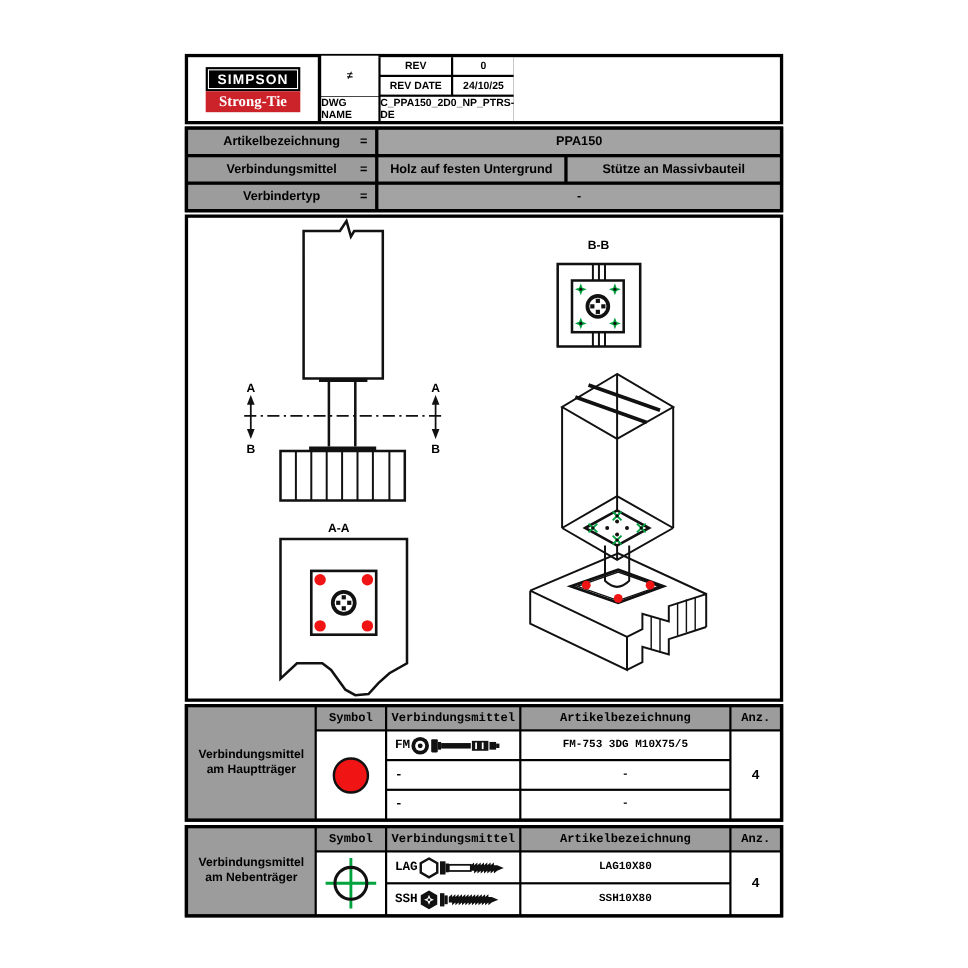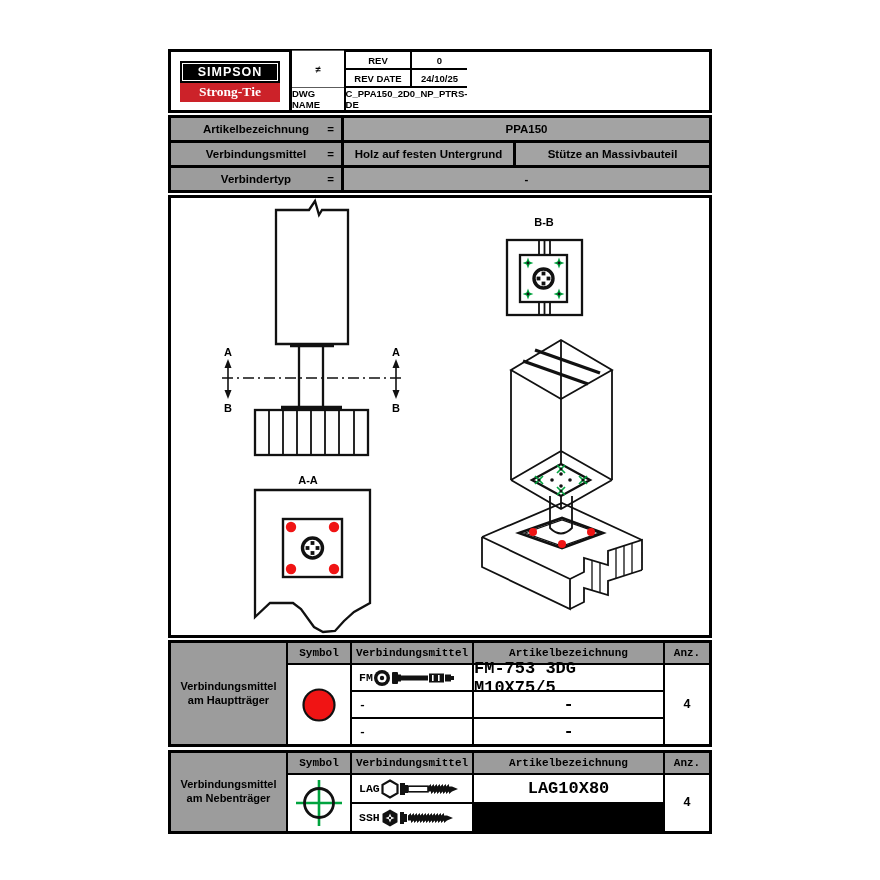--- a/index.html
+++ b/index.html
@@ -4,21 +4,21 @@
 <style>
   :root { --red:#f01414; --green:#00a33e; --header_grey:#9c9c9c; --logo_red:#cc2229; }
   * { box-sizing:border-box; margin:0; padding:0; }
   body { width:880px; height:880px; position:relative; background:#fff;
          font-family:"Liberation Sans", sans-serif; color:#000; }
   .sheet { position:absolute; left:168px; top:49px; width:544px; }
 
   
   .titleblock { height:64px; border:3px solid #000; display:flex; background:#fff; }
   .logo-cell { width:118px; display:flex; align-items:center; justify-content:center; }
-  .logo { width:100px; }
+  .logo { width:86px; }
   .logo-top { background:#000; padding:2px; }
   .logo-top-inner { border:1.5px solid #fff; color:#fff; font-weight:bold; font-size:12.5px;
                     letter-spacing:1px; text-align:center; padding:1px 0; }
   .logo-bottom { background:var(--logo_red); color:#fff; text-align:center;
                  font-family:"Liberation Serif", serif; font-weight:bold; font-size:13.5px; padding:1px 0 2px; }
   .title-cell { flex:1; display:flex; align-items:center; justify-content:center; }
   .doc-title { font-size:27px; font-weight:bold; border-bottom:3px solid #000; padding:0 8px 1px; }
   .rev-block { width:178px; border-left:3px solid #000; background:#000; display:grid;
                grid-template-columns:52px 64px 1fr; grid-template-rows:1fr 1fr 1fr; gap:2px; }
   .rev-block > div { background:#fff; display:flex; align-items:center; justify-content:center;
@@ -61,21 +61,21 @@
   .hdr { background:var(--header_grey); font-weight:bold; font-size:11px; }
   .rowlabel { background:var(--header_grey); grid-column:1; font-weight:bold; font-size:11px;
               display:flex; flex-direction:column; align-items:center; justify-content:center;
               text-align:center; line-height:1.25; }
   .t1 .rowlabel { grid-row:1/5; } .t2 .rowlabel { grid-row:1/4; }
   .symcell { grid-column:2; background:#fff; }
   .t1 .symcell { grid-row:2/5; } .t2 .symcell { grid-row:2/4; }
   .anzcell { grid-column:5; background:#fff; font-weight:bold; font-size:12.5px; }
   .t1 .anzcell { grid-row:2/5; } .t2 .anzcell { grid-row:2/4; }
   .vm-cell { justify-content:flex-start; gap:0; padding-left:7px; font-weight:bold; font-size:11.5px; }
-  .art-cell { font-weight:bold; font-size:17px; }
+  .art-cell { font-weight:bold; font-size:10px; }
 </style>
 </head>
 <body>
 
 <div class="sheet">
 
   <div class="titleblock">
     <div class="logo-cell">
       <div class="logo">
         <div class="logo-top">
@@ -309,17 +309,18 @@
         <polygon points="10,1.5 17.5,5.8 17.5,14.2 10,18.5 2.5,14.2 2.5,5.8" fill="#111"></polygon>
         <path d="M10,5.5 L11.3,8.7 14.5,10 11.3,11.3 10,14.5 8.7,11.3 5.5,10 8.7,8.7 Z" fill="#fff"></path>
         <circle cx="10" cy="10" r="1.2" fill="#111"></circle>
       </svg>
       <svg width="62" height="20">
         <rect x="0" y="4" width="4" height="12" fill="#111"></rect>
         <rect x="4" y="6" width="3" height="8" fill="#111"></rect>
         <path d="M8,7.5 L11,5 11,7.5 14,5 14,7.5 17,5 17,7.5 20,5 20,7.5 23,5 23,7.5 26,5 26,7.5 29,5 29,7.5 32,5 32,7.5 35,5 35,7.5 38,5 38,7.5 41,5 41,7.5 44,5 44,7.5 47,7.5 53,10 47,12.5 44,15 44,12.5 41,15 41,12.5 38,15 38,12.5 35,15 35,12.5 32,15 32,12.5 29,15 29,12.5 26,15 26,12.5 23,15 23,12.5 20,15 20,12.5 17,15 17,12.5 14,15 14,12.5 11,15 11,12.5 8,12.5 Z" fill="#111"></path>
       </svg>
     </div>
+    <div class="cell art-cell">SSH10X80</div>
 
     <div class="cell anzcell">4</div>
   </div>
 
 </div>
 
 </body></html>

